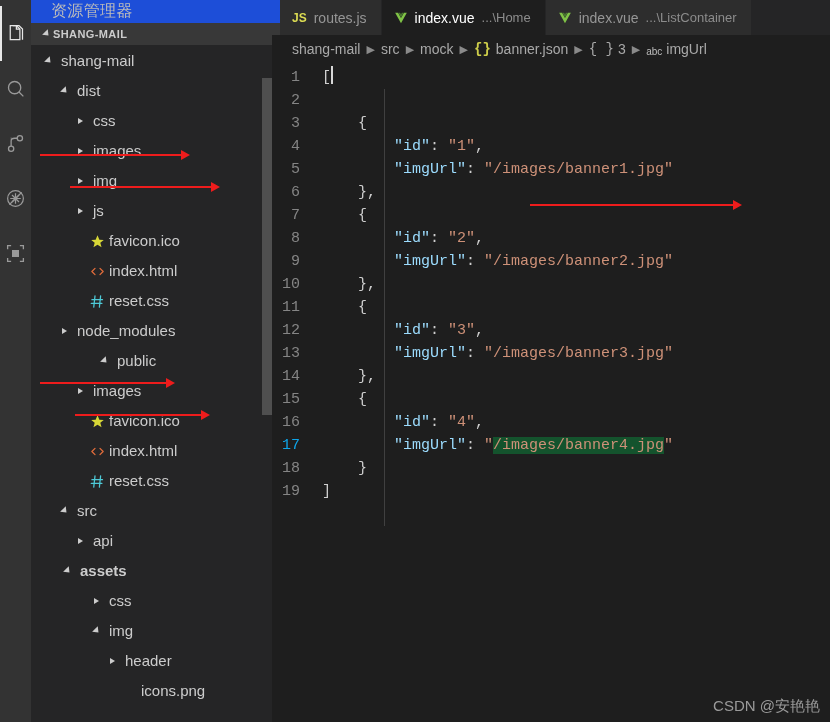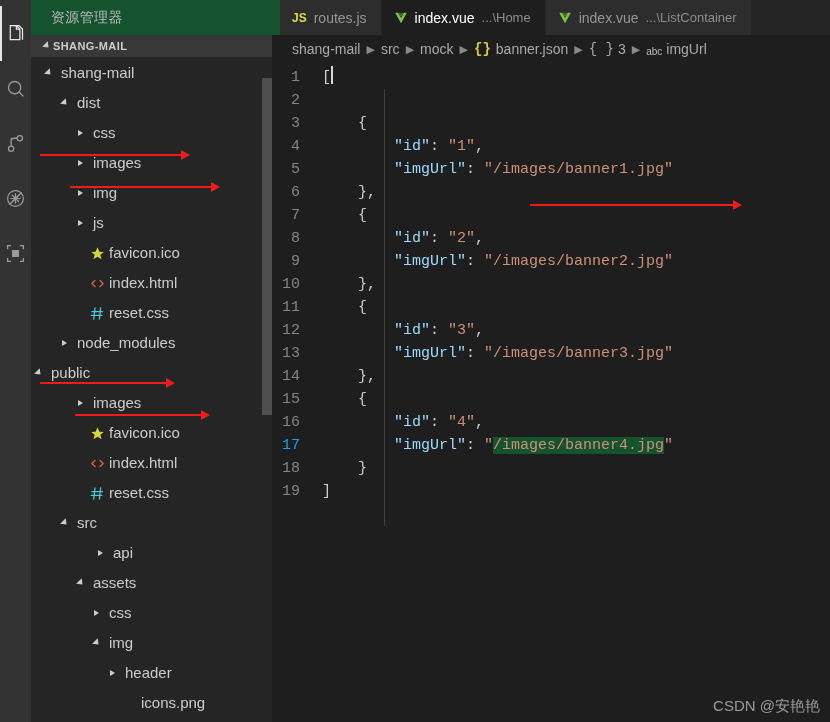--- a/index.html
+++ b/index.html
@@ -34,27 +34,27 @@
   
   .sidebar {
     width: 249px; height: 722px;
     background: #252526;
     flex: 0 0 249px;
     display: flex; flex-direction: column;
     position: relative;
     overflow: hidden;
   }
   .sidebar-title {
-    height: 35px;
+    height: 23px;
     display: flex; align-items: center;
     padding-left: 20px;
     color: #bbbbbb;
-    font-size: 14px;
+    font-size: 16px;
     letter-spacing: .35px;
-    background: #14532d;
+    background: #1d4ed8;
   }
   .section-header {
     height: 22px;
     display: flex; align-items: center;
     padding-left: 8px;
     background: #383838;
     color: #cccccc;
     font-size: 11px;
     font-weight: bold;
     letter-spacing: .4px;
@@ -334,21 +334,21 @@
           </span>
           <span class="tree-label">reset.css</span>
         </div>
         <div class="tree-row" style="padding-left: 26px;">
           <span class="twisty">
             <span class="tri-right"></span>
           </span>
           <span style="width: 6px; flex: 0 0 6px;"></span>
           <span class="tree-label">node_modules</span>
         </div>
-        <div class="tree-row" style="">
+        <div class="tree-row" style="padding-left: 26px; margin-left: 40px;">
           <span class="twisty">
             <span class="tri-down"></span>
           </span>
           <span style="width: 6px; flex: 0 0 6px;"></span>
           <span class="tree-label">public</span>
         </div>
         <div class="tree-row" style="padding-left: 42px;">
           <span class="twisty">
             <span class="tri-right"></span>
           </span>
@@ -386,28 +386,28 @@
           </span>
           <span class="tree-label">reset.css</span>
         </div>
         <div class="tree-row" style="padding-left: 26px;">
           <span class="twisty">
             <span class="tri-down"></span>
           </span>
           <span style="width: 6px; flex: 0 0 6px;"></span>
           <span class="tree-label">src</span>
         </div>
-        <div class="tree-row" style="padding-left: 42px; margin-left: 20px;">
+        <div class="tree-row" style="padding-left: 42px;">
           <span class="twisty">
             <span class="tri-right"></span>
           </span>
           <span style="width: 6px; flex: 0 0 6px;"></span>
           <span class="tree-label">api</span>
         </div>
-        <div class="tree-row" style="padding-left: 42px;">
+        <div class="tree-row" style="padding-left: 29px; font-weight: bold;">
           <span class="twisty">
             <span class="tri-down"></span>
           </span>
           <span style="width: 6px; flex: 0 0 6px;"></span>
           <span class="tree-label">assets</span>
         </div>
         <div class="tree-row" style="padding-left: 58px;">
           <span class="twisty">
             <span class="tri-right"></span>
           </span>

